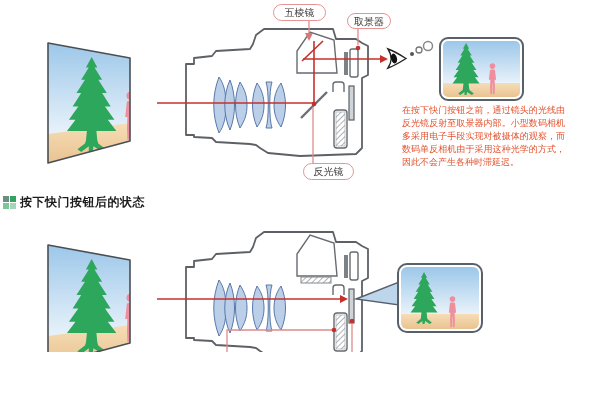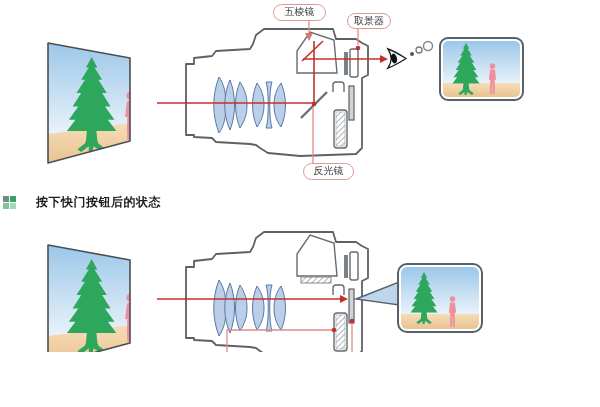--- a/index.html
+++ b/index.html
@@ -1,24 +1,24 @@
 <!DOCTYPE html>
 <html style="--text_red: #e4512d; --light_path_red: #c4302b; --label_border_pink: #e59494; --tree_green: #2ca75c; --person_pink: #ef8f9e; --sky_blue: #9cc7e9; --sand_tan: #f0cd9e; --bubble_blue: #bdd6ec; --icon_green_1: #6b8f7e; --icon_green_2: #35a263; --icon_green_3: #7bc598; --icon_green_4: #a5d6bb;"><head>
 <meta charset="utf-8">
 <style>
   html,body{margin:0;padding:0;background:#fff;}
   #stage{position:relative;width:600px;height:352px;background:#fff;overflow:hidden;
-         font-family:Liberation Mono, monospace;}
+         font-family:Liberation Sans, sans-serif;}
   #diagram-svg{position:absolute;left:0;top:0;}
   .callout-label{position:absolute;box-sizing:border-box;border:1.4px solid #e59494;
        border-radius:9px;background:#fff;color:#3d3d3d;font-size:10px;line-height:13px;
        text-align:center;padding-top:1px;white-space:nowrap;}
   .red-text{position:absolute;color:var(--text_red,#e4512d);font-size:9px;line-height:13px;
        width:163px;word-break:break-all;text-align:justify;}
-  #section-heading{position:absolute;left:3px;top:194px;display:flex;align-items:center;gap:20px;}
+  #section-heading{position:absolute;left:3px;top:194px;display:flex;align-items:center;gap:4px;}
   #heading-icon{width:13px;height:13px;display:grid;grid-template-columns:6px 6px;
        grid-template-rows:6px 6px;gap:1px;}
   #heading-icon span{display:block;}
   .sq1{background:var(--icon_green_1,#6b8f7e);} .sq2{background:var(--icon_green_2,#35a263);}
   .sq3{background:var(--icon_green_3,#7bc598);} .sq4{background:var(--icon_green_4,#a5d6bb);}
   #heading-text{font-size:12px;font-weight:bold;color:#1c1c1c;letter-spacing:0.5px;}
   .body{fill:#fff;stroke:#5d6165;stroke-width:1.8;stroke-linejoin:round;}
   .outline{fill:#fff;stroke:#666b70;stroke-width:1.4;}
   .lens-el{fill:#bccfe8;stroke:#5878aa;stroke-width:1;}
   .lp{stroke:#c4302b;stroke-width:1.6;fill:none;}
@@ -173,14 +173,15 @@
 <div id="section-heading">
   <div id="heading-icon">
     <span class="sq1"></span>
         <span class="sq2"></span>
         <span class="sq3"></span>
         <span class="sq4"></span>
   </div>
   <div id="heading-text">按下快门按钮后的状态</div>
 </div>
 
+<div class="red-text" style="left:402px;top:104px;">在按下快门按钮之前，通过镜头的光线由反光镜反射至取景器内部。小型数码相机多采用电子手段实现对被摄体的观察，而数码单反相机由于采用这种光学的方式，因此不会产生各种时滞延迟。</div>
 
 </div>
 
 </body></html>

